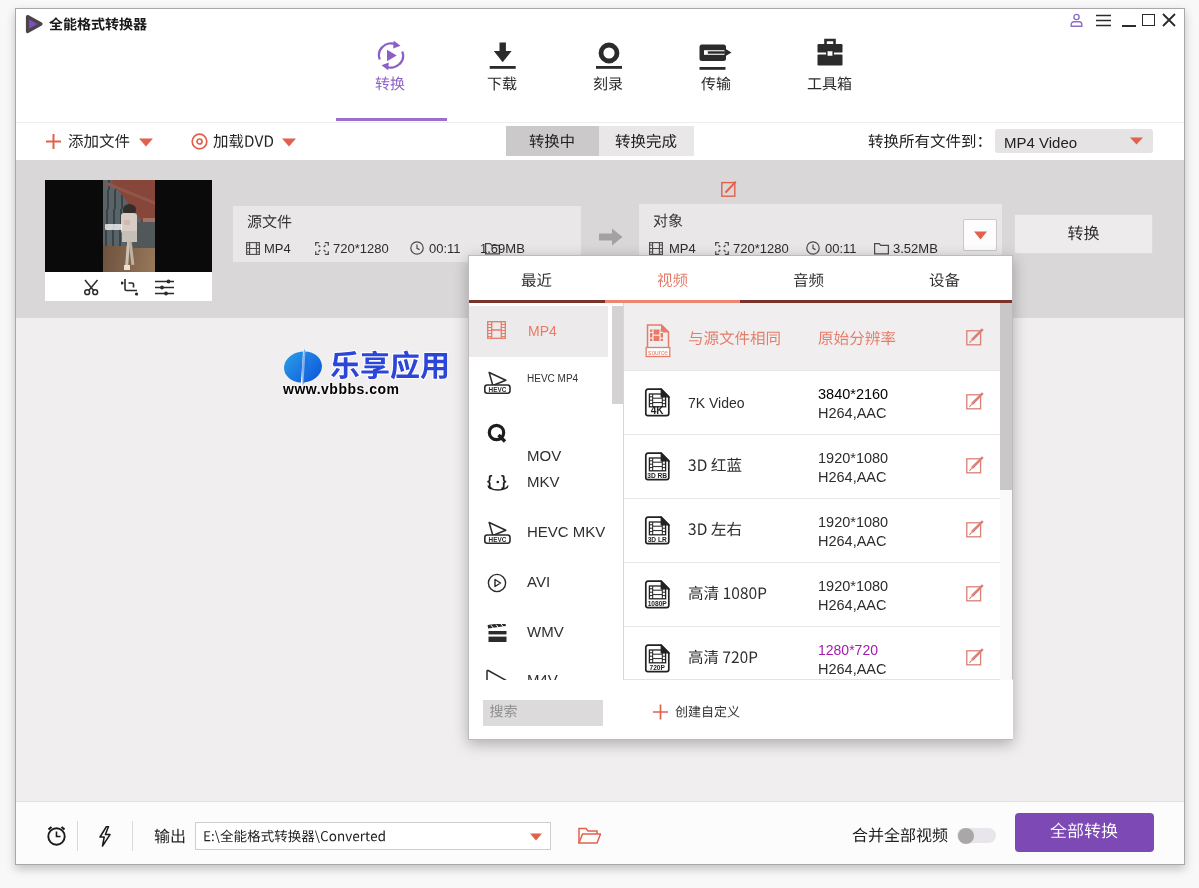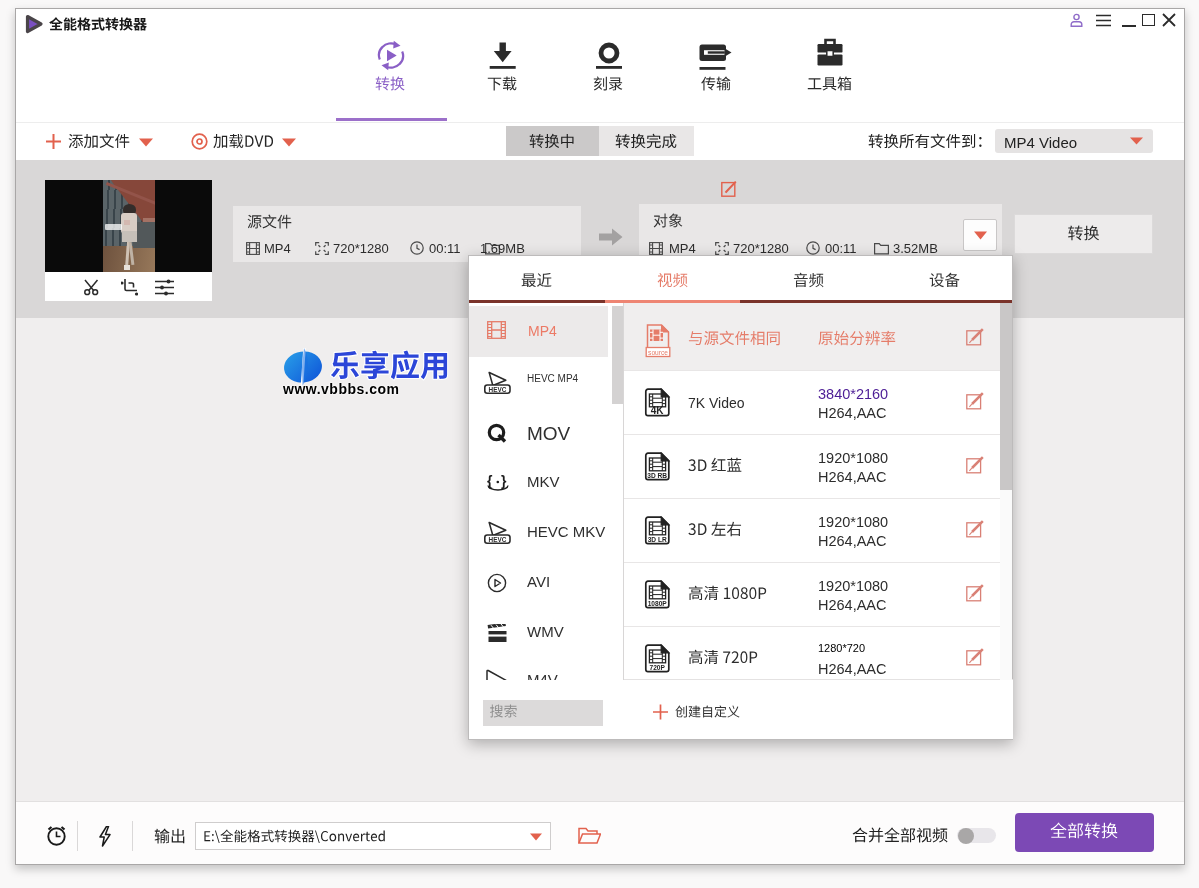--- a/index.html
+++ b/index.html
@@ -280,21 +280,21 @@
 <svg class="a" style="left:484px;top:370px" width="27" height="24" viewBox="0 0 27 24" fill="none" stroke="#2b2b2b">
 <polygon points="5.2,2.6 21.8,10.2 8.8,15.4" stroke-width="1.6" stroke-linejoin="round"></polygon>
 <rect x="0.8" y="15" width="25.2" height="8.2" rx="2.4" stroke-width="1.6" fill="#fff"></rect>
 <text x="13.4" y="21.6" font-family="Liberation Sans" font-size="6.4" font-weight="bold" text-anchor="middle" fill="#2b2b2b" stroke="none">HEVC</text>
   </svg>
 <div class="txt" style="left:527px;top:373px;font-size:10px;color:#2f2f2f">HEVC MP4</div>
 <svg class="a" style="left:487px;top:423px" width="20" height="20" viewBox="0 0 20 20" fill="none" stroke="#1d1d1d">
 <circle cx="9.5" cy="9.5" r="7.2" stroke-width="3.2"></circle>
     <path d="M11.5 12 L18 18.5" stroke-width="3.4"></path>
   </svg>
-<div class="txt" style="left:527px;top:423px;font-size:19px;color:#2f2f2f">MOV</div>
+<div class="txt" style="left:527px;top:447px;font-size:15px;color:#2f2f2f">MOV</div>
 <svg class="a" style="left:485px;top:472px" width="26" height="21" viewBox="0 0 26 21" fill="none" stroke="#1d1d1d">
 <text x="2" y="14" font-family="Liberation Sans" font-size="14px" font-weight="bold" fill="#1d1d1d" stroke="none">{</text>
 <text x="16" y="14" font-family="Liberation Sans" font-size="14px" font-weight="bold" fill="#1d1d1d" stroke="none">}</text>
 <circle cx="12.8" cy="10" r="1.3" fill="#1d1d1d" stroke="none"></circle>
 <path d="M3 13.5 a 10 4.5 0 0 0 20 0" stroke-width="1.3"></path>
   </svg>
 <div class="txt" style="left:527px;top:473px;font-size:15px;color:#2f2f2f">MKV</div>
 <svg class="a" style="left:484px;top:520px" width="27" height="24" viewBox="0 0 27 24" fill="none" stroke="#2b2b2b">
 <polygon points="5.2,2.6 21.8,10.2 8.8,15.4" stroke-width="1.6" stroke-linejoin="round"></polygon>
 <rect x="0.8" y="15" width="25.2" height="8.2" rx="2.4" stroke-width="1.6" fill="#fff"></rect>
@@ -341,21 +341,21 @@
 <div class="a" style="left:624px;top:370px;width:376px;height:1px;background:#e8e6e6"></div>
 <svg class="a" style="left:644px;top:388px" width="27" height="29" viewBox="0 0 27 29" fill="none" stroke="#222">
 <path d="M17.2 1.2 H4 A2.2 2.2 0 0 0 1.8 3.4 V25.4 A2.2 2.2 0 0 0 4 27.6 H22.6 A2.2 2.2 0 0 0 24.8 25.4 V8.8 Z" stroke-width="1.7"></path>
 <rect x="5.4" y="6" width="16.2" height="12.8" stroke-width="1.3" fill="#fff"></rect>
 <path d="M8.7 6 V18.8 M18.3 6 V18.8 M8.7 10.2 H18.3 M8.7 14.6 H18.3" stroke-width="1"></path>
 <path d="M5.4 8.8 H8.7 M5.4 12.2 H8.7 M5.4 15.6 H8.7 M18.3 8.8 H21.6 M18.3 12.2 H21.6 M18.3 15.6 H21.6" stroke-width="1"></path>
 <path d="M17.2 1.2 V8.8 H24.8 Z" fill="#222" stroke-width="1.2"></path>
 <text x="13.2" y="26" font-family="Liberation Sans" font-size="10" font-weight="bold" text-anchor="middle" fill="#222" stroke="none">4K</text>
   </svg>
 <div class="txt" style="left:688px;top:394.5px;font-size:14px;color:#2d2d2d">7K Video</div>
-<div class="txt" style="left:818px;top:386px;font-size:14.5px;color:#4c1d95">3840*2160</div>
+<div class="txt" style="left:818px;top:386px;font-size:14.5px;color:#000000">3840*2160</div>
 <div class="txt" style="left:818px;top:404.5px;font-size:14.5px;color:#2d2d2d">H264,AAC</div>
 <svg class="a" style="left:966px;top:392px" width="18" height="18" viewBox="0 0 18 18" fill="none" stroke="#d98075">
 <rect x="0.8" y="2.8" width="13.8" height="14" stroke-width="1.3"></rect>
     <path d="M6 12 L16.8 1.2" stroke-width="2.5"></path>
     <path d="M5.8 12.2 l-2.4 2.6" stroke-width="1.1"></path>
   </svg>
 <div class="a" style="left:624px;top:434px;width:376px;height:1px;background:#e8e6e6"></div>
 <svg class="a" style="left:644px;top:452px" width="27" height="29" viewBox="0 0 27 29" fill="none" stroke="#222">
 <path d="M17.2 1.2 H4 A2.2 2.2 0 0 0 1.8 3.4 V25.4 A2.2 2.2 0 0 0 4 27.6 H22.6 A2.2 2.2 0 0 0 24.8 25.4 V8.8 Z" stroke-width="1.7"></path>
 <rect x="5.4" y="6" width="16.2" height="12.8" stroke-width="1.3" fill="#fff"></rect>
@@ -417,21 +417,21 @@
 <path d="M17.2 1.2 H4 A2.2 2.2 0 0 0 1.8 3.4 V25.4 A2.2 2.2 0 0 0 4 27.6 H22.6 A2.2 2.2 0 0 0 24.8 25.4 V8.8 Z" stroke-width="1.7"></path>
 <rect x="5.4" y="6" width="16.2" height="12.8" stroke-width="1.3" fill="#fff"></rect>
 <path d="M8.7 6 V18.8 M18.3 6 V18.8 M8.7 10.2 H18.3 M8.7 14.6 H18.3" stroke-width="1"></path>
 <path d="M5.4 8.8 H8.7 M5.4 12.2 H8.7 M5.4 15.6 H8.7 M18.3 8.8 H21.6 M18.3 12.2 H21.6 M18.3 15.6 H21.6" stroke-width="1"></path>
 <path d="M17.2 1.2 V8.8 H24.8 Z" fill="#222" stroke-width="1.2"></path>
 <text x="13.2" y="26" font-family="Liberation Sans" font-size="6.6" font-weight="bold" text-anchor="middle" fill="#222" stroke="none">720P</text>
   </svg>
 <svg style="position:absolute;left:688.0px;top:649.0px;" width="70" height="16" viewBox="0 -13.64 70.09 15.50">
     <path d="M4.4 -8.7H11.1V-7.3H4.4ZM3.3 -9.5V-6.4H12.4V-9.5ZM6.8 -12.8 7.3 -11.4H0.9V-10.4H14.5V-11.4H8.6C8.4 -11.9 8.2 -12.6 8.0 -13.1ZM1.5 -5.5V1.2H2.6V-4.6H12.9V0.0C12.9 0.2 12.8 0.2 12.6 0.2C12.4 0.2 11.7 0.3 11.0 0.2C11.2 0.5 11.3 0.8 11.4 1.1C12.4 1.1 13.1 1.1 13.5 1.0C13.9 0.8 14.0 0.6 14.0 0.0V-5.5ZM4.4 -3.6V0.3H5.5V-0.4H10.9V-3.6ZM5.5 -2.8H9.9V-1.3H5.5Z M16.8 -12.0C17.6 -11.5 18.7 -10.8 19.2 -10.3L19.9 -11.2C19.4 -11.7 18.3 -12.3 17.5 -12.8ZM16.0 -7.8C16.9 -7.4 18.1 -6.6 18.6 -6.1L19.3 -7.0C18.7 -7.5 17.6 -8.2 16.7 -8.7ZM16.5 0.3 17.6 1.0C18.3 -0.4 19.2 -2.4 19.9 -4.0L18.9 -4.7C18.2 -2.9 17.2 -0.9 16.5 0.3ZM22.2 -3.3H27.8V-2.1H22.2ZM22.2 -4.2V-5.3H27.8V-4.2ZM24.4 -13.0V-11.8H20.4V-10.9H24.4V-9.9H20.8V-9.1H24.4V-8.0H19.9V-7.1H30.2V-8.0H25.6V-9.1H29.3V-9.9H25.6V-10.9H29.7V-11.8H25.6V-13.0ZM21.1 -6.2V1.2H22.2V-1.2H27.8V-0.1C27.8 0.1 27.7 0.2 27.5 0.2C27.3 0.2 26.5 0.2 25.8 0.2C25.9 0.4 26.0 0.9 26.1 1.2C27.2 1.2 27.9 1.2 28.3 1.0C28.8 0.8 28.9 0.5 28.9 -0.1V-6.2Z M37.5 0.0H39.0C39.2 -4.4 39.7 -7.1 42.3 -10.5V-11.4H35.2V-10.2H40.7C38.5 -7.1 37.7 -4.3 37.5 0.0Z M43.8 0.0H50.9V-1.2H47.8C47.2 -1.2 46.5 -1.2 45.9 -1.1C48.6 -3.6 50.4 -6.0 50.4 -8.2C50.4 -10.2 49.1 -11.6 47.0 -11.6C45.6 -11.6 44.6 -10.9 43.7 -9.9L44.5 -9.1C45.2 -9.9 45.9 -10.4 46.9 -10.4C48.3 -10.4 49.0 -9.5 49.0 -8.2C49.0 -6.2 47.3 -4.0 43.8 -0.8Z M56.0 0.2C58.1 0.2 59.5 -1.8 59.5 -5.7C59.5 -9.7 58.1 -11.6 56.0 -11.6C53.8 -11.6 52.5 -9.7 52.5 -5.7C52.5 -1.8 53.8 0.2 56.0 0.2ZM56.0 -0.9C54.7 -0.9 53.8 -2.4 53.8 -5.7C53.8 -9.0 54.7 -10.4 56.0 -10.4C57.3 -10.4 58.2 -9.0 58.2 -5.7C58.2 -2.4 57.3 -0.9 56.0 -0.9Z M61.8 0.0H63.3V-4.5H65.1C67.6 -4.5 69.3 -5.6 69.3 -8.0C69.3 -10.5 67.6 -11.4 65.1 -11.4H61.8ZM63.3 -5.7V-10.2H64.9C66.9 -10.2 67.9 -9.7 67.9 -8.0C67.9 -6.4 67.0 -5.7 65.0 -5.7Z" fill="#2d2d2d"></path>
   </svg>
-<div class="txt" style="left:818px;top:642px;font-size:11px;color:#000000">1280*720</div>
+<div class="txt" style="left:818px;top:642px;font-size:14px;color:#a21caf">1280*720</div>
 <div class="txt" style="left:818px;top:660.5px;font-size:14.5px;color:#2d2d2d">H264,AAC</div>
 <svg class="a" style="left:966px;top:648px" width="18" height="18" viewBox="0 0 18 18" fill="none" stroke="#d98075">
 <rect x="0.8" y="2.8" width="13.8" height="14" stroke-width="1.3"></rect>
     <path d="M6 12 L16.8 1.2" stroke-width="2.5"></path>
     <path d="M5.8 12.2 l-2.4 2.6" stroke-width="1.1"></path>
   </svg>
 <div class="a" style="left:624px;top:680px;width:389px;height:59px;background:#fff"></div>
 <div class="a" style="left:624px;top:679px;width:389px;height:1px;background:#e4e2e2"></div>
 <div class="a" style="left:1000px;top:303px;width:12px;height:377px;background:#fafafa"></div>
 <div class="a" style="left:1000px;top:303px;width:12px;height:187px;background:#c9c7c7"></div>

